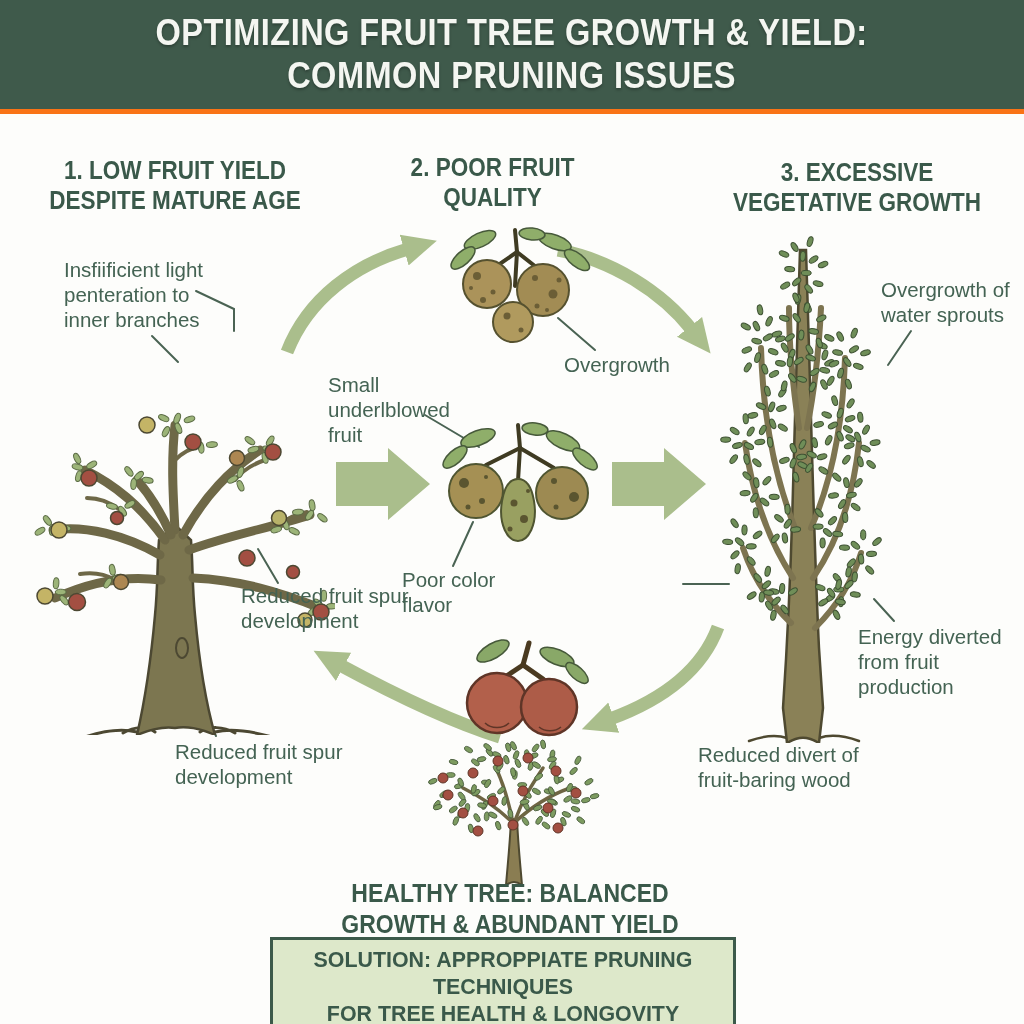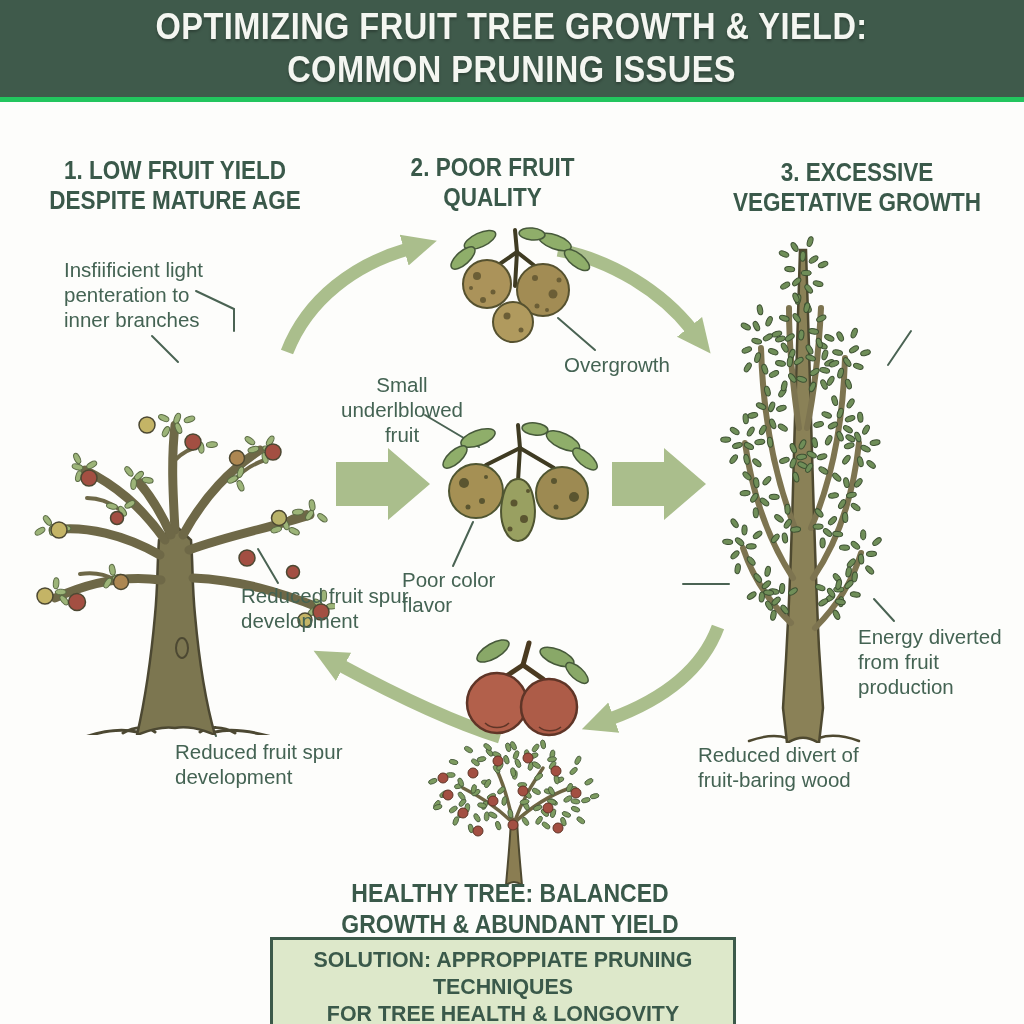--- a/index.html
+++ b/index.html
@@ -1,23 +1,23 @@
 <!DOCTYPE html>
 <html style="--c-background: #fdfdfb; --c-header-bg: #3f5a4b; --c-header-text: #f4f6f1; --c-heading-text: #3a594a; --c-label-text: #446353; --c-arrow-green: #aabe8c; --c-leader-line: #4a6353; --c-solution-bg: #dde8ca; --c-solution-border: #3c5a4a;"><head>
 <meta charset="utf-8">
 <style>
   *{margin:0;padding:0;box-sizing:border-box}
   html,body{width:1024px;height:1024px}
   body{font-family:"Liberation Sans",sans-serif;background:var(--c-background,#fdfdfb);position:relative;overflow:hidden}
   .canvas{position:absolute;inset:0;width:1024px;height:1024px}
-  .hdr{position:absolute;top:0;left:0;right:0;height:102px;background:var(--c-header-bg);border-bottom:5px solid #22c55e;display:flex;align-items:center;justify-content:center}
+  .hdr{position:absolute;top:0;left:0;right:0;height:114px;background:var(--c-header-bg);border-bottom:5px solid #f97316;display:flex;align-items:center;justify-content:center}
   .hdr-title{color:var(--c-header-text);font-size:37px;font-weight:700;text-align:center;line-height:1.16;letter-spacing:.5px;white-space:pre-line;transform:scaleX(.88);text-shadow:0 2px 3px rgba(0,0,0,.28)}
   .heading{position:absolute;color:var(--c-heading-text);font-weight:700;font-size:25px;line-height:1.2;text-align:center;white-space:pre-line;transform:scaleX(.9)}
   .lbl{position:absolute;color:var(--c-label-text);font-size:20.5px;line-height:1.22;white-space:pre-line}
-  .lbl.center{text-align:center}
+  .lbl.center{}
   .big-caption{position:absolute;color:var(--c-heading-text);font-weight:700;font-size:25px;text-align:center;white-space:pre-line;line-height:1.22;transform:scaleX(.92)}
   .solution{position:absolute;left:270px;top:937px;width:466px;min-height:62px;background:var(--c-solution-bg);border:3px solid var(--c-solution-border);display:flex;align-items:center;justify-content:center;padding:6px 8px}
   .solution-text{color:var(--c-heading-text);font-weight:700;font-size:22.5px;line-height:1.2;text-align:center;white-space:pre-line;transform:scaleX(.95)}
   svg.abs{position:absolute}
   .astroke{stroke:var(--c-arrow-green);stroke-width:13;fill:none}
   .ablock{fill:var(--c-arrow-green)}
   .ahead{fill:var(--c-arrow-green)}
   .leader{stroke:var(--c-leader-line);stroke-width:2;fill:none;stroke-linecap:round}
 </style>
 </head>
@@ -580,20 +580,22 @@
 inner branches</div>
   <div class="lbl center" style="left:328px;top:372px;width:148px">Small
 underlblowed fruit</div>
   <div class="lbl" style="left:564px;top:352px">Overgrowth</div>
   <div class="lbl" style="left:402px;top:567px">Poor color
 flavor</div>
   <div class="lbl" style="left:241px;top:583px">Reduced fruit spur
 development</div>
   <div class="lbl" style="left:175px;top:739px">Reduced fruit spur
 development</div>
+  <div class="lbl" style="left:881px;top:277px">Overgrowth of
+water sprouts</div>
   <div class="lbl" style="left:858px;top:624px">Energy diverted
 from fruit
 production</div>
   <div class="lbl" style="left:698px;top:742px">Reduced divert of
 fruit-baring wood</div>
 
   <div class="big-caption" style="left:310px;top:878px;width:400px">HEALTHY TREE: BALANCED
 GROWTH &amp; ABUNDANT YIELD</div>
   <div class="solution">
     <div class="solution-text">SOLUTION: APPROPPIATE PRUNING TECHNIQUES

